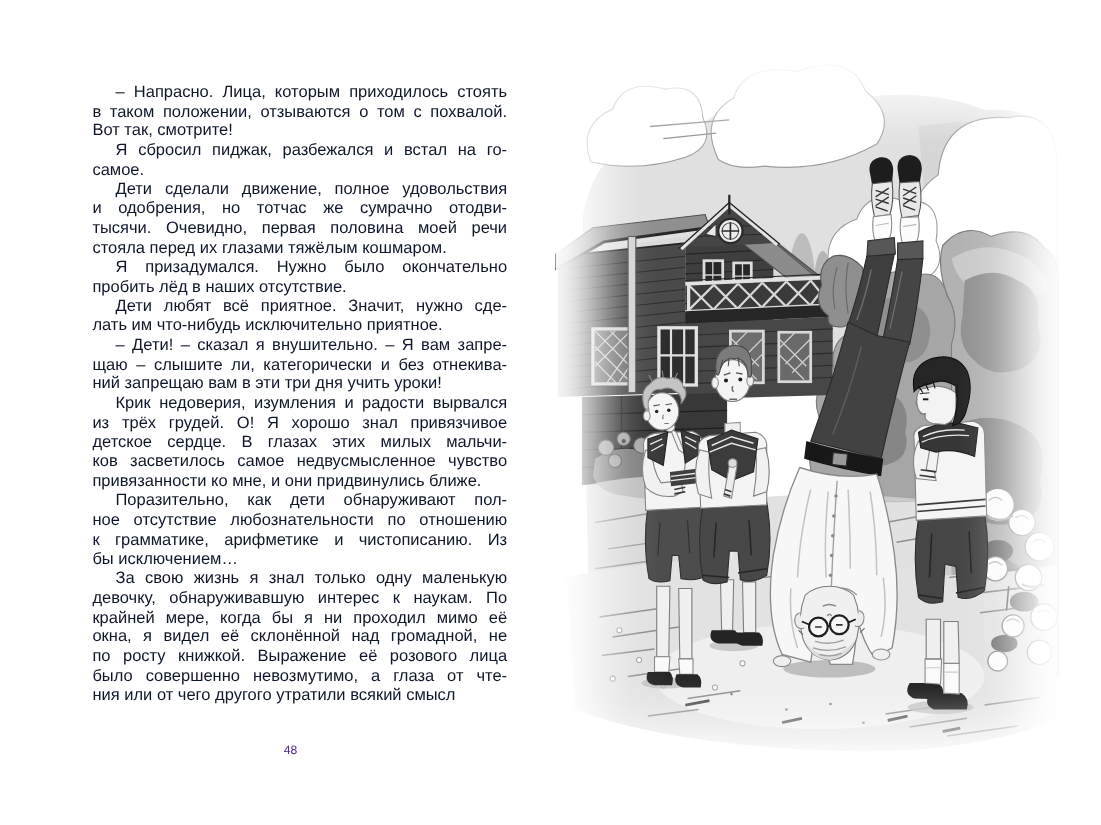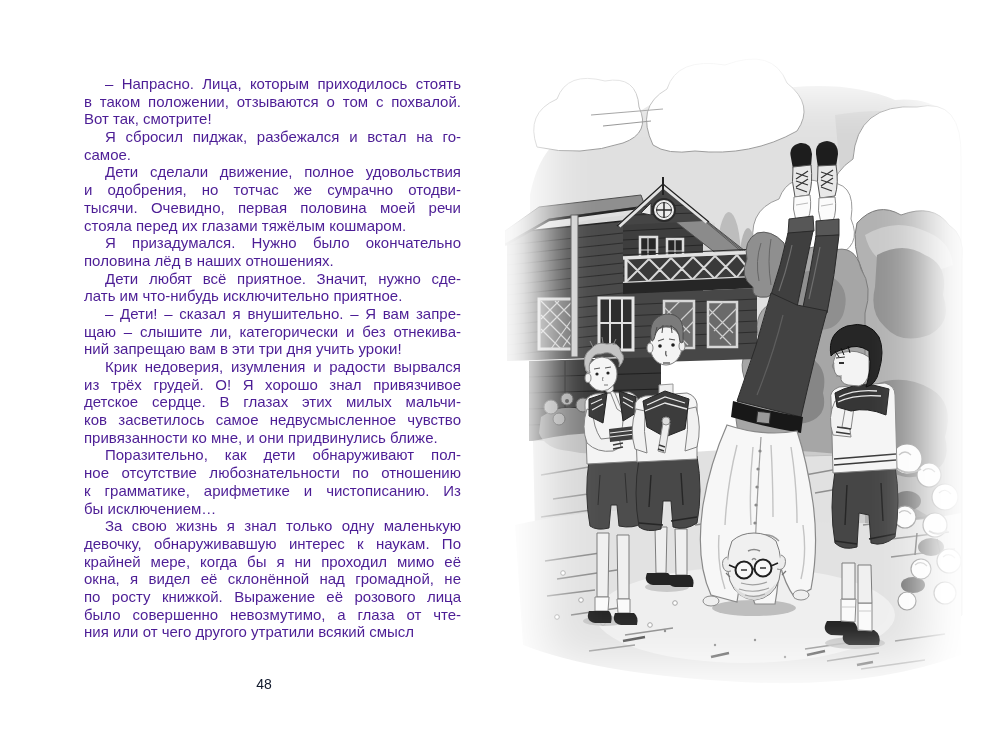--- a/index.html
+++ b/index.html
@@ -1,26 +1,26 @@
 <!DOCTYPE html>
 <html lang="ru"><head>
 <meta charset="utf-8">
 <style>
   html,body{margin:0;padding:0;background:#ffffff;}
   .spread{position:relative;width:1001px;height:750px;background:#ffffff;overflow:hidden;
           font-family:"Liberation Sans", sans-serif;}
   
   .text-column{position:absolute;left:84px;top:75px;width:377px;}
-  .line{font-size:15px;line-height:17.7px;height:17.7px;color:#4c1d95;
+  .line{font-size:15px;line-height:17.7px;height:17.7px;color:#0f172a;
         text-align:justify;text-align-last:justify;white-space:nowrap;
         font-family:"Liberation Sans", sans-serif;}
   .line.last{text-align-last:left;}
   .line.indent{padding-left:21px;}
   .page-number{position:absolute;left:84px;top:676px;width:360px;text-align:center;
-               font-size:14px;color:#0f172a;}
+               font-size:11px;color:#4c1d95;}
   
   .illustration{position:absolute;left:505px;top:55px;width:460px;height:650px;}
   .illustration svg{display:block;}
   .vignette{position:absolute;inset:0;box-shadow:inset 0 0 48px 40px #ffffff;pointer-events:none;}
 </style>
 </head>
 <body>
 
 <div class="spread">
 
@@ -29,21 +29,21 @@
         <div class="line indent">– Напрасно. Лица, которым приходилось стоять</div>
         <div class="line">в таком положении, отзываются о том с похвалой.</div>
         <div class="line last">Вот так, смотрите!</div>
         <div class="line indent">Я сбросил пиджак, разбежался и встал на го-</div>
         <div class="line last">самое.</div>
         <div class="line indent">Дети сделали движение, полное удовольствия</div>
         <div class="line">и одобрения, но тотчас же сумрачно отодви-</div>
         <div class="line">тысячи. Очевидно, первая половина моей речи</div>
         <div class="line last">стояла перед их глазами тяжёлым кошмаром.</div>
         <div class="line indent">Я призадумался. Нужно было окончательно</div>
-        <div class="line last">половина лёд в наших отношениях.</div>
+        <div class="line last">пробить лёд в наших отсутствие.</div>
         <div class="line indent">Дети любят всё приятное. Значит, нужно сде-</div>
         <div class="line last">лать им что-нибудь исключительно приятное.</div>
         <div class="line indent">– Дети! – сказал я внушительно. – Я вам запре-</div>
         <div class="line">щаю – слышите ли, категорически и без отнекива-</div>
         <div class="line last">ний запрещаю вам в эти три дня учить уроки!</div>
         <div class="line indent">Крик недоверия, изумления и радости вырвался</div>
         <div class="line">из трёх грудей. О! Я хорошо знал привязчивое</div>
         <div class="line">детское сердце. В глазах этих милых мальчи-</div>
         <div class="line">ков засветилось самое недвусмысленное чувство</div>
         <div class="line last">привязанности ко мне, и они придвинулись ближе.</div>

